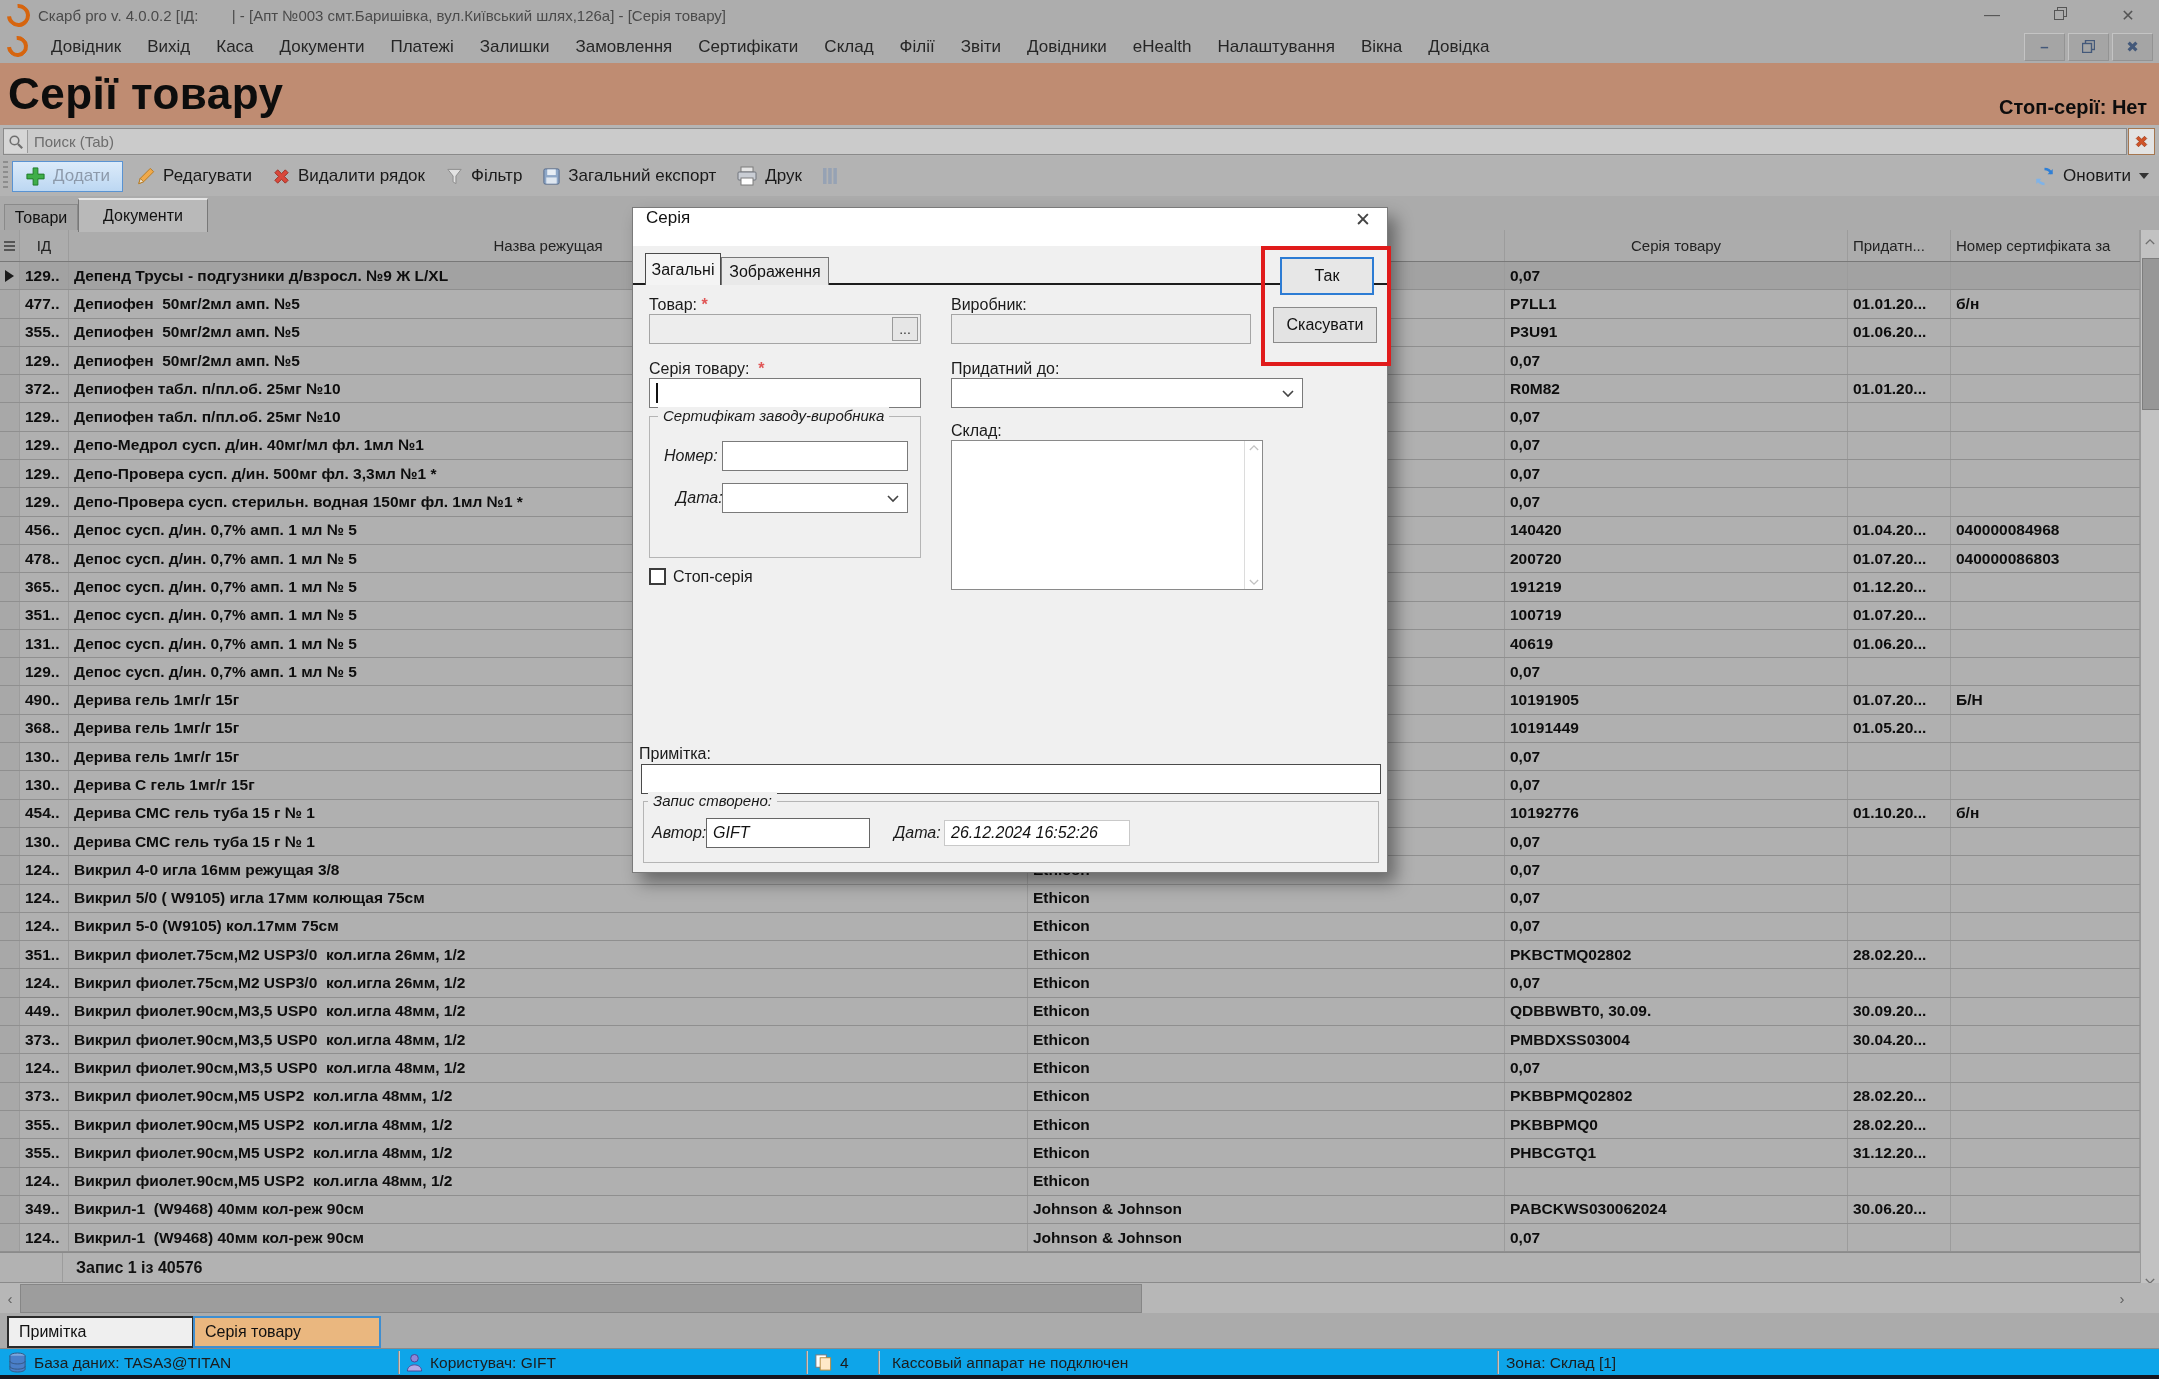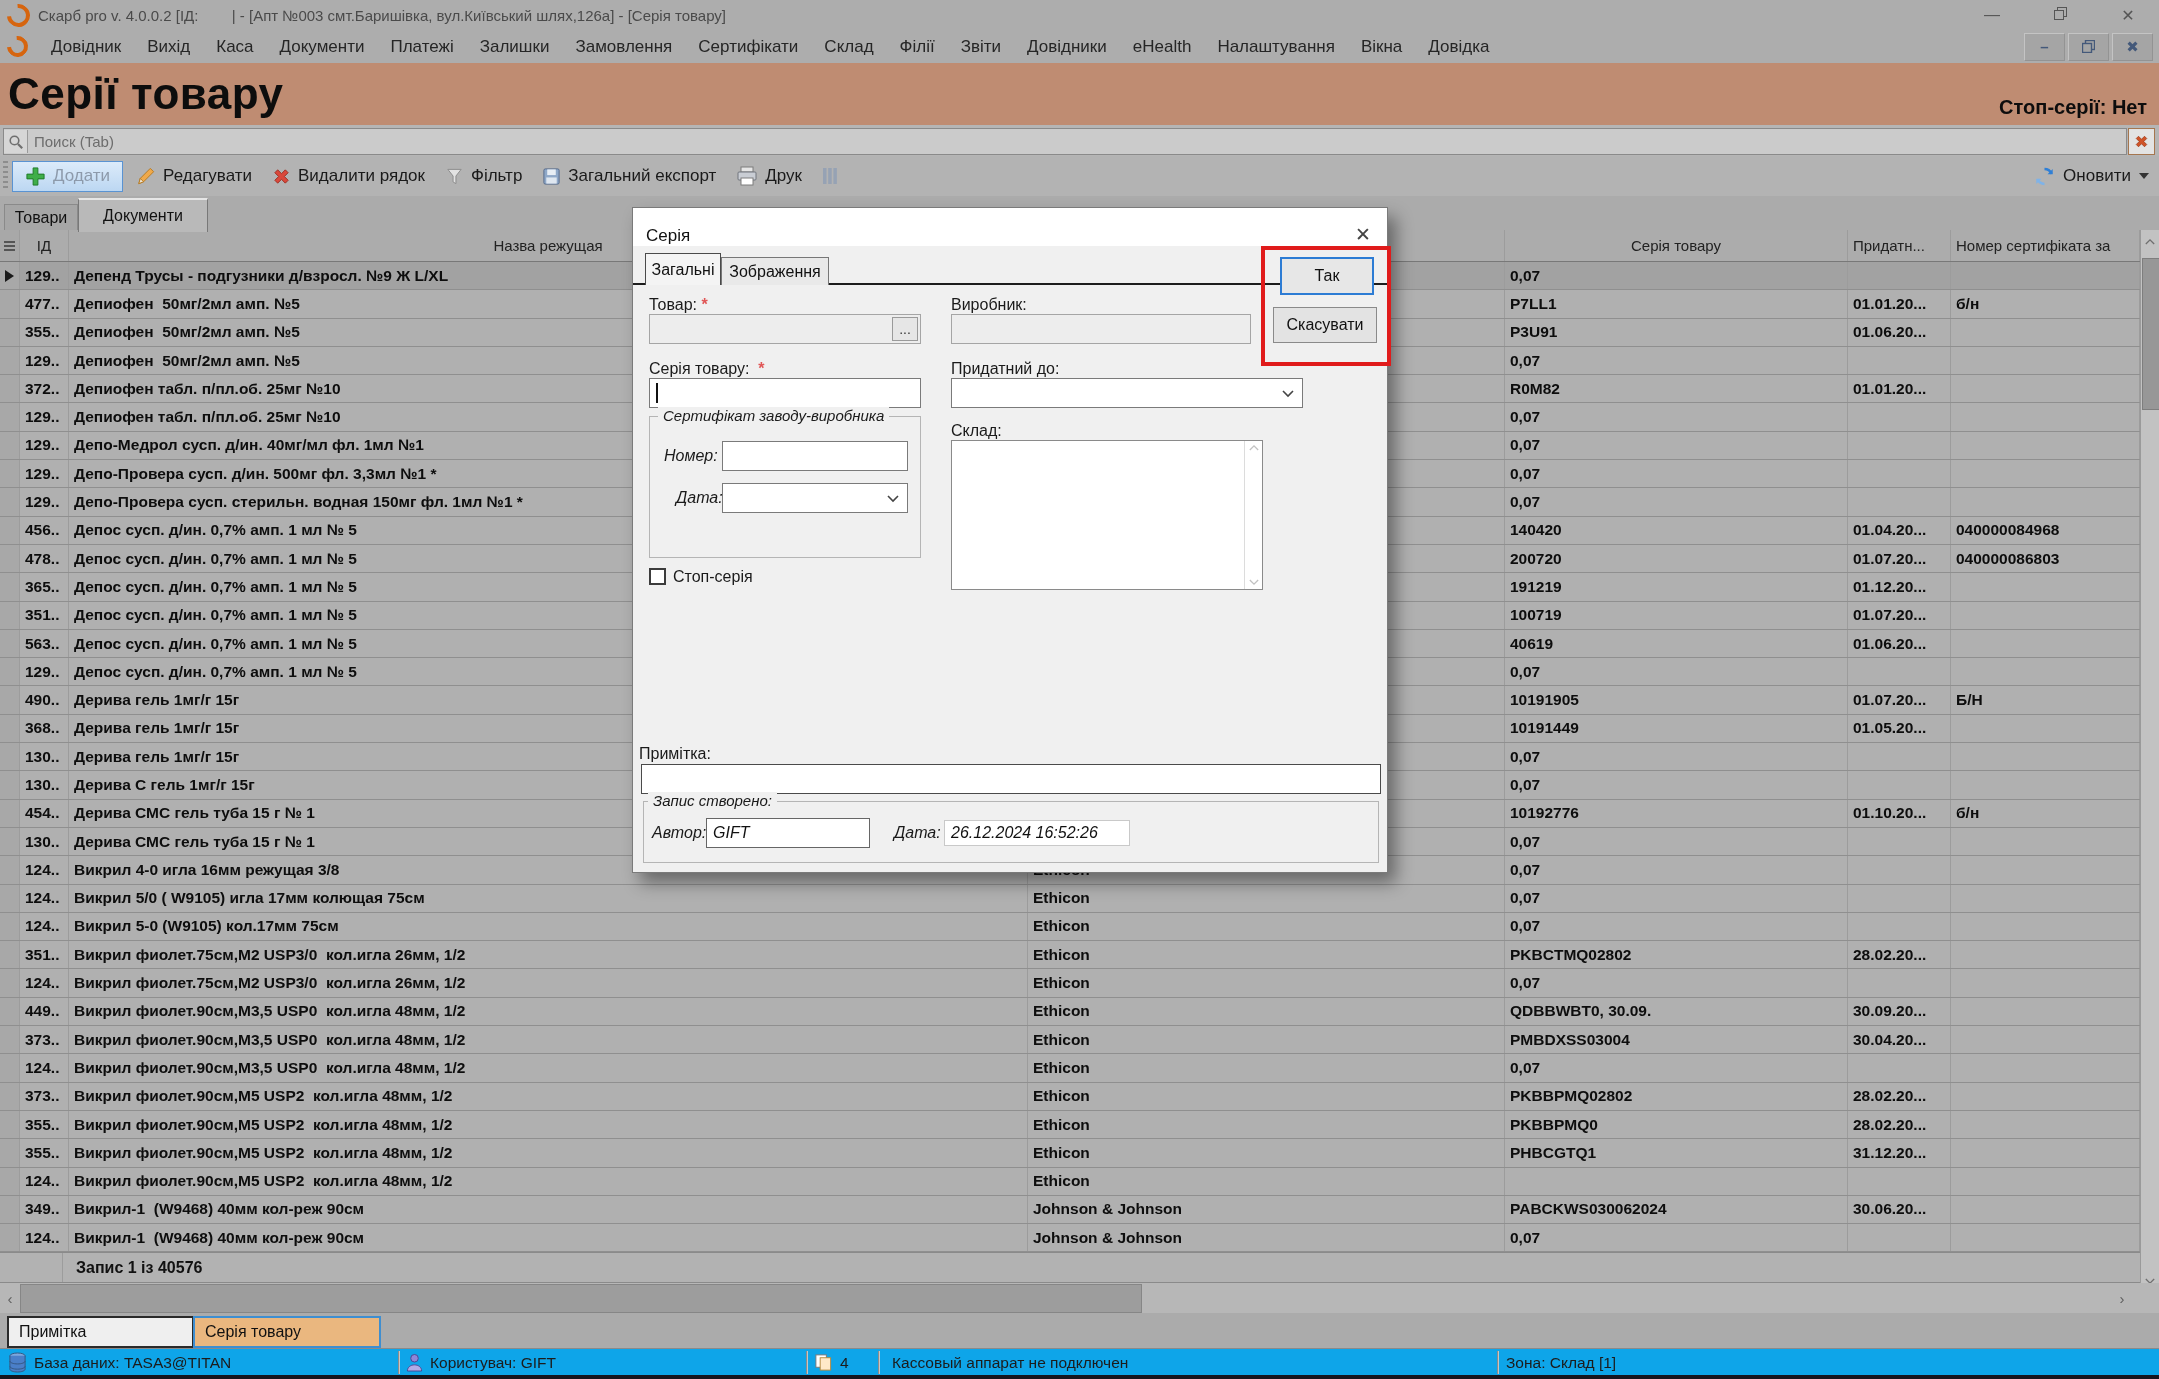--- a/index.html
+++ b/index.html
@@ -80,21 +80,21 @@
   .wtab.series{left:193px;width:164px;background:#eab77f;border:2px solid #3e8ed0;}
 
   
   .statusbar{left:0;top:1348px;width:2159px;height:27px;background:#0ea5e9;border-top:1px solid #8a8a8a;font-size:15.5px;color:#1c1c1c;}
   .sb-item{position:absolute;top:0;height:27px;display:flex;align-items:center;gap:7px;}
   .sb-sep{position:absolute;top:2px;width:1px;height:23px;background:#8c8c8c;border-right:1px solid #c6c6c6;}
   .bottomstrip{left:0;top:1375px;width:2159px;height:4px;background:#15151f;}
 
   
   .dialog{left:632px;top:207px;width:756px;height:666px;background:#f0f0f0;border:1px solid #7a7a7a;box-shadow:8px 10px 16px rgba(0,0,0,0.4);z-index:20;box-sizing:border-box;}
-  .dlg-titlebar{position:absolute;left:0;top:0;width:100%;height:38px;background:#ffffff;display:flex;align-items:flex-end;}
+  .dlg-titlebar{position:absolute;left:0;top:0;width:100%;height:38px;background:#ffffff;display:flex;align-items:flex-start;}
   .dlg-title{margin-left:13px;font-size:17px;color:#111;}
   .dlg-close{margin-left:auto;margin-right:16px;font-size:19px;color:#444;}
   .dlg-tabs{position:absolute;left:0;top:44px;width:100%;height:33px;border-bottom:2px solid #1c1c1c;box-sizing:border-box;}
   .dtab{position:absolute;display:flex;align-items:center;justify-content:center;font-size:16px;color:#111;box-sizing:border-box;}
   .dtab.active{left:12px;top:1px;width:76px;height:32px;background:#f4f4f4;border:1px solid #4a4a4a;border-bottom:none;z-index:2;}
   .dtab.back{left:88px;top:5px;width:108px;height:28px;background:#e9e9e9;border:1px solid #777;border-bottom:none;}
   .dlabel{position:absolute;font-size:16px;color:#1a1a1a;white-space:nowrap;}
   .req{color:#e05555;font-weight:bold;}
   .dinput{position:absolute;background:#fff;border:1px solid #7a7a7a;box-sizing:border-box;font-size:16px;color:#111;padding:0 6px;display:flex;align-items:center;}
   .dinput.disabled{background:#ededed;border-color:#a5a5a5;}
@@ -372,21 +372,21 @@
           <div class="cell indicator"></div>
           <div class="cell">351..</div>
           <div class="cell">Депос сусп. д/ин. 0,7% амп. 1 мл № 5</div>
           <div class="cell"></div>
           <div class="cell">100719</div>
           <div class="cell">01.07.20...</div>
           <div class="cell"></div>
         </div>
         <div class="trow">
           <div class="cell indicator"></div>
-          <div class="cell">563..</div>
+          <div class="cell">131..</div>
           <div class="cell">Депос сусп. д/ин. 0,7% амп. 1 мл № 5</div>
           <div class="cell"></div>
           <div class="cell">40619</div>
           <div class="cell">01.06.20...</div>
           <div class="cell"></div>
         </div>
         <div class="trow">
           <div class="cell indicator"></div>
           <div class="cell">129..</div>
           <div class="cell">Депос сусп. д/ин. 0,7% амп. 1 мл № 5</div>

